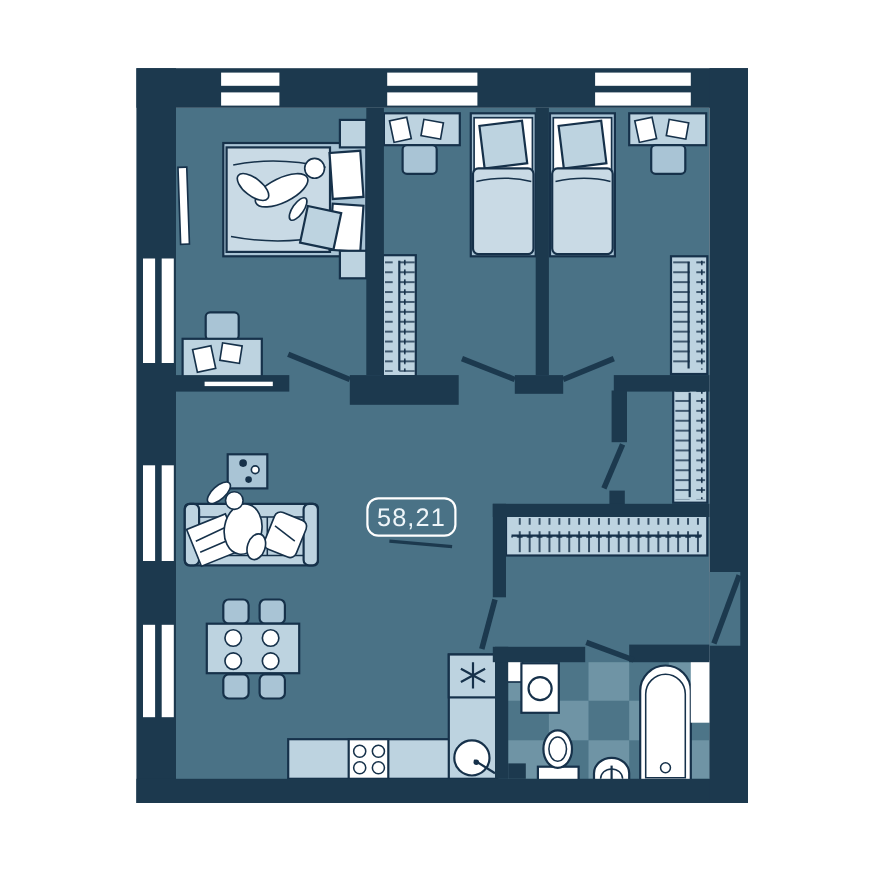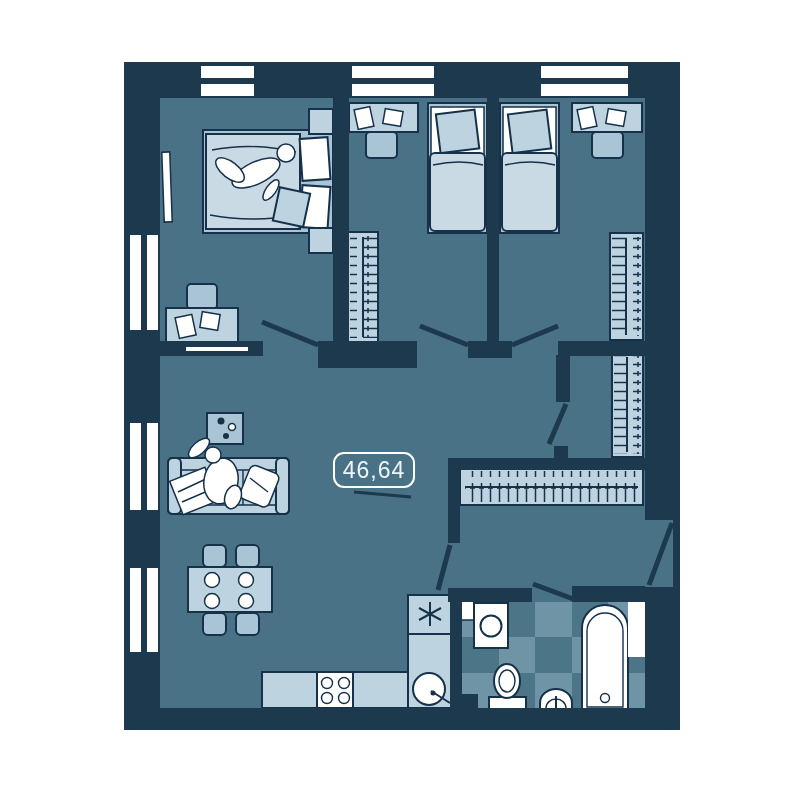--- a/index.html
+++ b/index.html
@@ -308,14 +308,14 @@
     <line class="leaf" x1="420" y1="326" x2="468" y2="345"></line>
     <line class="leaf" x1="512" y1="345" x2="558" y2="326"></line>
     <line class="leaf" x1="549" y1="444" x2="566" y2="404"></line>
     <line class="leaf" x1="450" y1="545" x2="438" y2="590"></line>
     <line class="leafThin" x1="354" y1="492" x2="411" y2="497"></line>
     <line class="leaf" x1="533" y1="584" x2="576" y2="600"></line>
     <line class="leaf" x1="649" y1="585" x2="672" y2="523"></line>
   </g>
 </svg>
 
-<div class="area-badge">46,64</div>
+<div class="area-badge">58,21</div>
 </div>
 
 </body></html>

